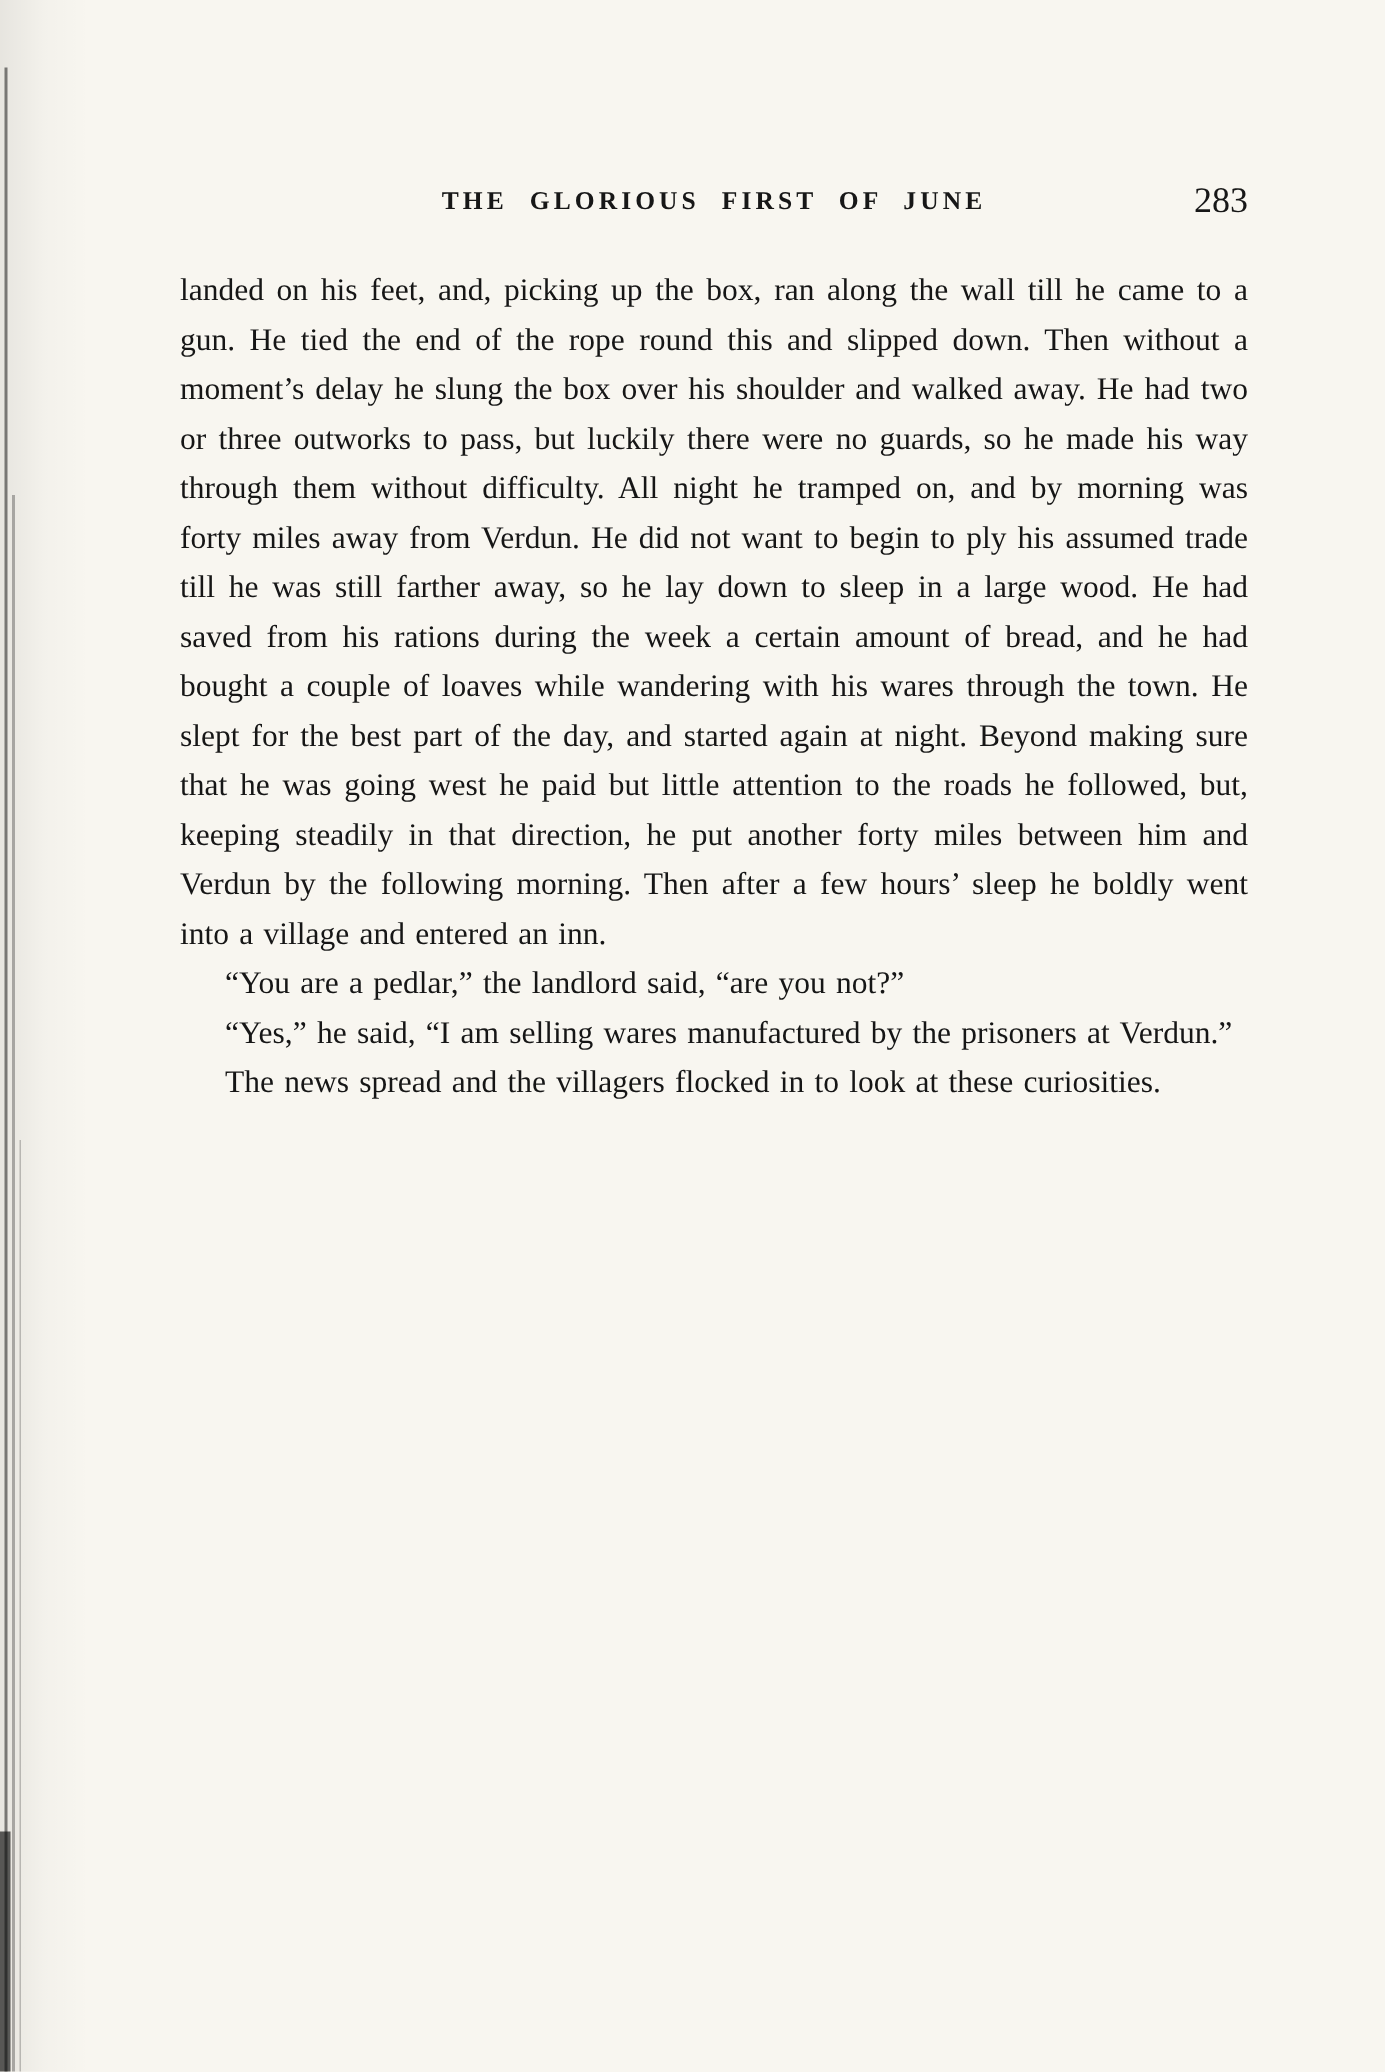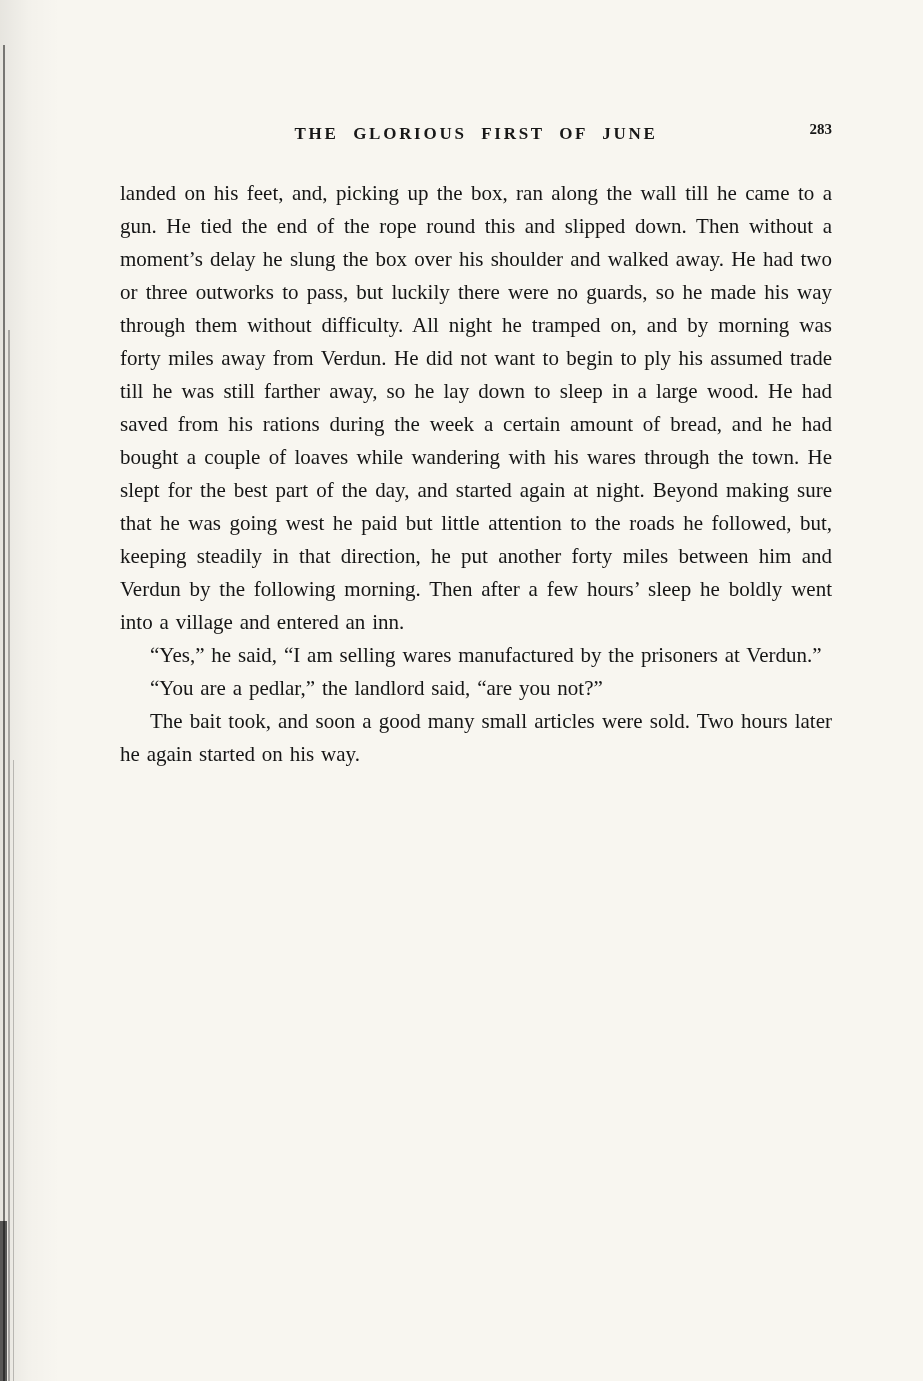--- a/index.html
+++ b/index.html
@@ -81,22 +81,22 @@
     font-size: 17px;
     font-weight: bold;
     letter-spacing: 0.16em;
     word-spacing: 0.45em;
     color: #171717;
   }
   .page-number {
     position: absolute;
     right: 0;
     top: -3px;
-    font-size: 15px;
-    font-weight: bold;
+    font-size: 24px;
+    font-weight: normal;
     color: #171717;
   }
   .body-text p {
     margin: 0;
     font-size: 21px;
     line-height: 33px;
     text-align: justify;
     word-spacing: 1.6px;
     color: #161616;
   }
@@ -118,19 +118,19 @@
 
   <div class="content">
 
     <div class="header">
       <span class="running-title">THE GLORIOUS FIRST OF JUNE</span>
       <span class="page-number">283</span>
     </div>
 
     <div class="body-text">
       <p class="no-indent">landed on his feet, and, picking up the box, ran along the wall till he came to a gun.  He tied the end of the rope round this and slipped down.  Then without a moment’s delay he slung the box over his shoulder and walked away.  He had two or three outworks to pass, but luckily there were no guards, so he made his way through them without difficulty.  All night he tramped on, and by morning was forty miles away from Verdun.  He did not want to begin to ply his assumed trade till he was still farther away, so he lay down to sleep in a large wood.  He had saved from his rations during the week a certain amount of bread, and he had bought a couple of loaves while wandering with his wares through the town.  He slept for the best part of the day, and started again at night. Beyond making sure that he was going west he paid but little attention to the roads he followed, but, keeping steadily in that direction, he put another forty miles between him and Verdun by the following morning.  Then after a few hours’ sleep he boldly went into a village and entered an inn.</p>
+      <p class="indent">“You are a pedlar,” the landlord said, “are you not?”</p>
       <p class="indent">“Yes,” he said, “I am selling wares manufactured by the prisoners at Verdun.”</p>
-      <p class="indent">“You are a pedlar,” the landlord said, “are you not?”</p>
-      <p class="indent">The bait took, and soon a good many small articles were sold.  Two hours later he again started on his way.</p>
+      <p class="indent">The news spread and the villagers flocked in to look at these curiosities.</p>
     </div>
 
   </div>
 </div>
 
 </body></html>

